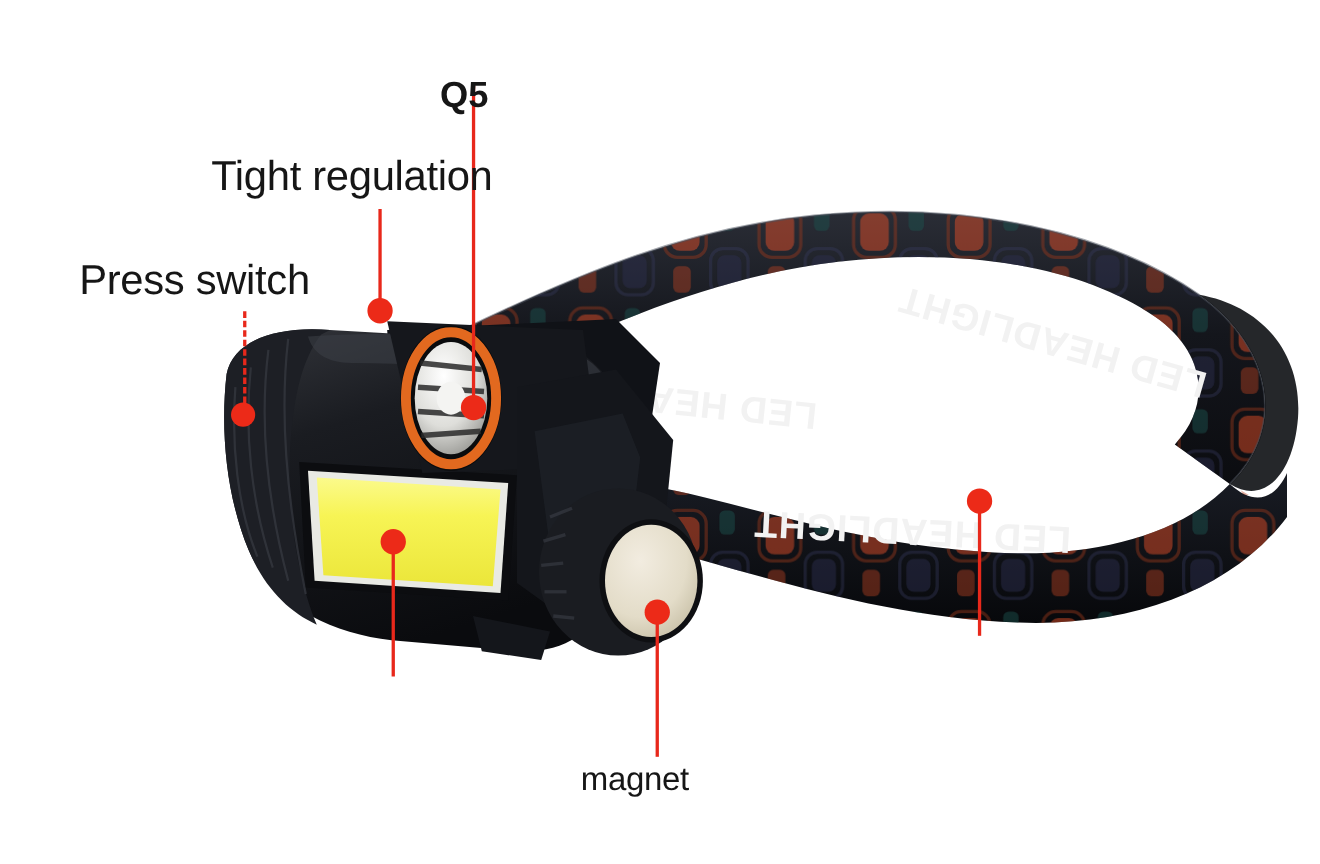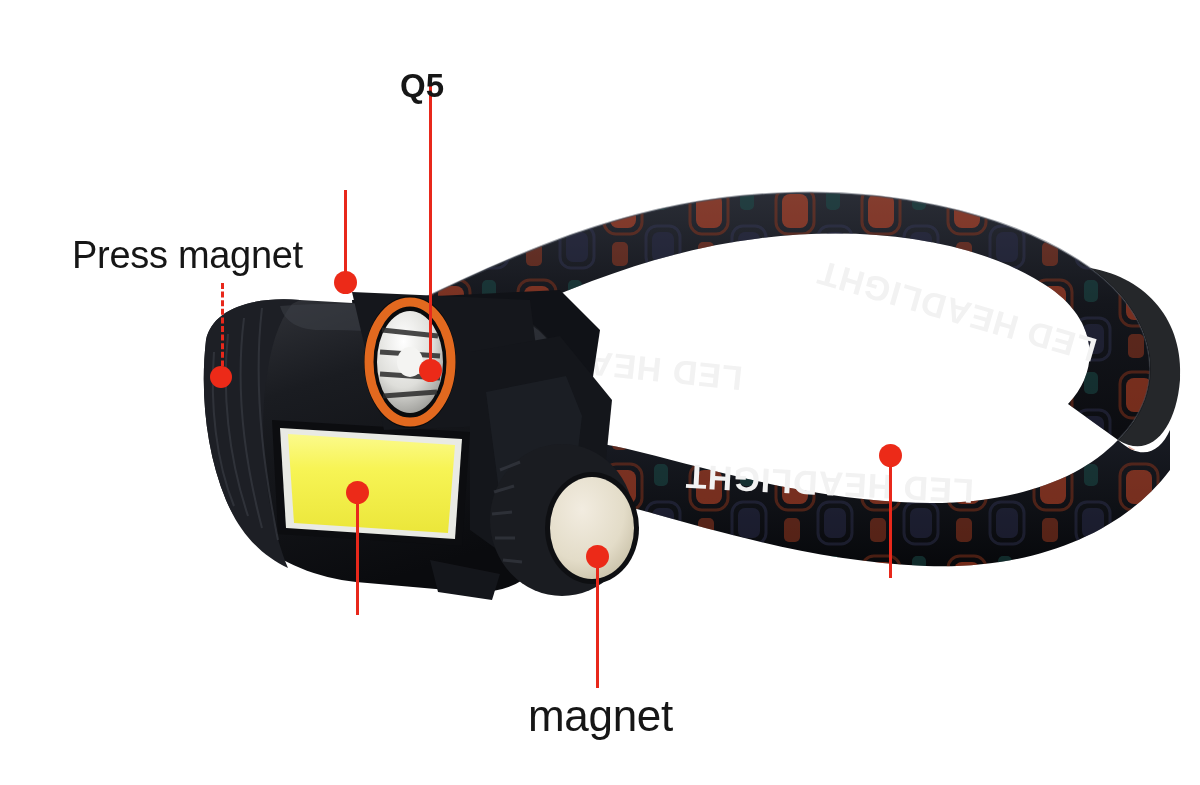--- a/index.html
+++ b/index.html
@@ -21,21 +21,21 @@
     position: absolute;
     color: #161616;
     white-space: nowrap;
     line-height: 1;
     letter-spacing: -0.3px;
   }
   .label.l-press   { left: 72px;  top: 236px; font-size: 38px; }
   .label.l-tight   { left: 192px; top: 142px; font-size: 38px; }
   .label.l-q5      { left: 400px; top: 32px;  font-size: 33px; font-weight: bold; letter-spacing: 0px; margin-top: 37px; }
   .label.l-cob     { left: 290px; top: 622px; font-size: 33px; }
-  .label.l-magnet  { left: 528px; top: 694px; font-size: 44px; }
+  .label.l-magnet  { left: 528px; top: 694px; font-size: 30px; }
   .label.l-band    { left: 794px; top: 584px; font-size: 38px; }
 
   
   .leader {
     position: absolute;
     background: #e8281b;
   }
   .leader.dashed {
     background: none;
     border-left: 3px dashed #e8281b;
@@ -238,17 +238,18 @@
 
   <div class="leader" style="left:356px; top:497px; width:3px; height:118px;"></div>
   <div class="dot" style="left:346px; top:481px; width:23px; height:23px;"></div>
 
   <div class="leader" style="left:596px; top:560px; width:3px; height:128px;"></div>
   <div class="dot" style="left:586px; top:545px; width:23px; height:23px;"></div>
 
   <div class="leader" style="left:889px; top:460px; width:3px; height:118px;"></div>
   <div class="dot" style="left:879px; top:444px; width:23px; height:23px;"></div>
 
-  <div class="label l-press">Press magnet</div>
+  <div class="label l-press">Press switch</div>
+  <div class="label l-tight">Tight regulation</div>
   <div class="label l-q5">Q5</div>
   <div class="label l-magnet">magnet</div>
 
 </div>
 
 </body></html>

